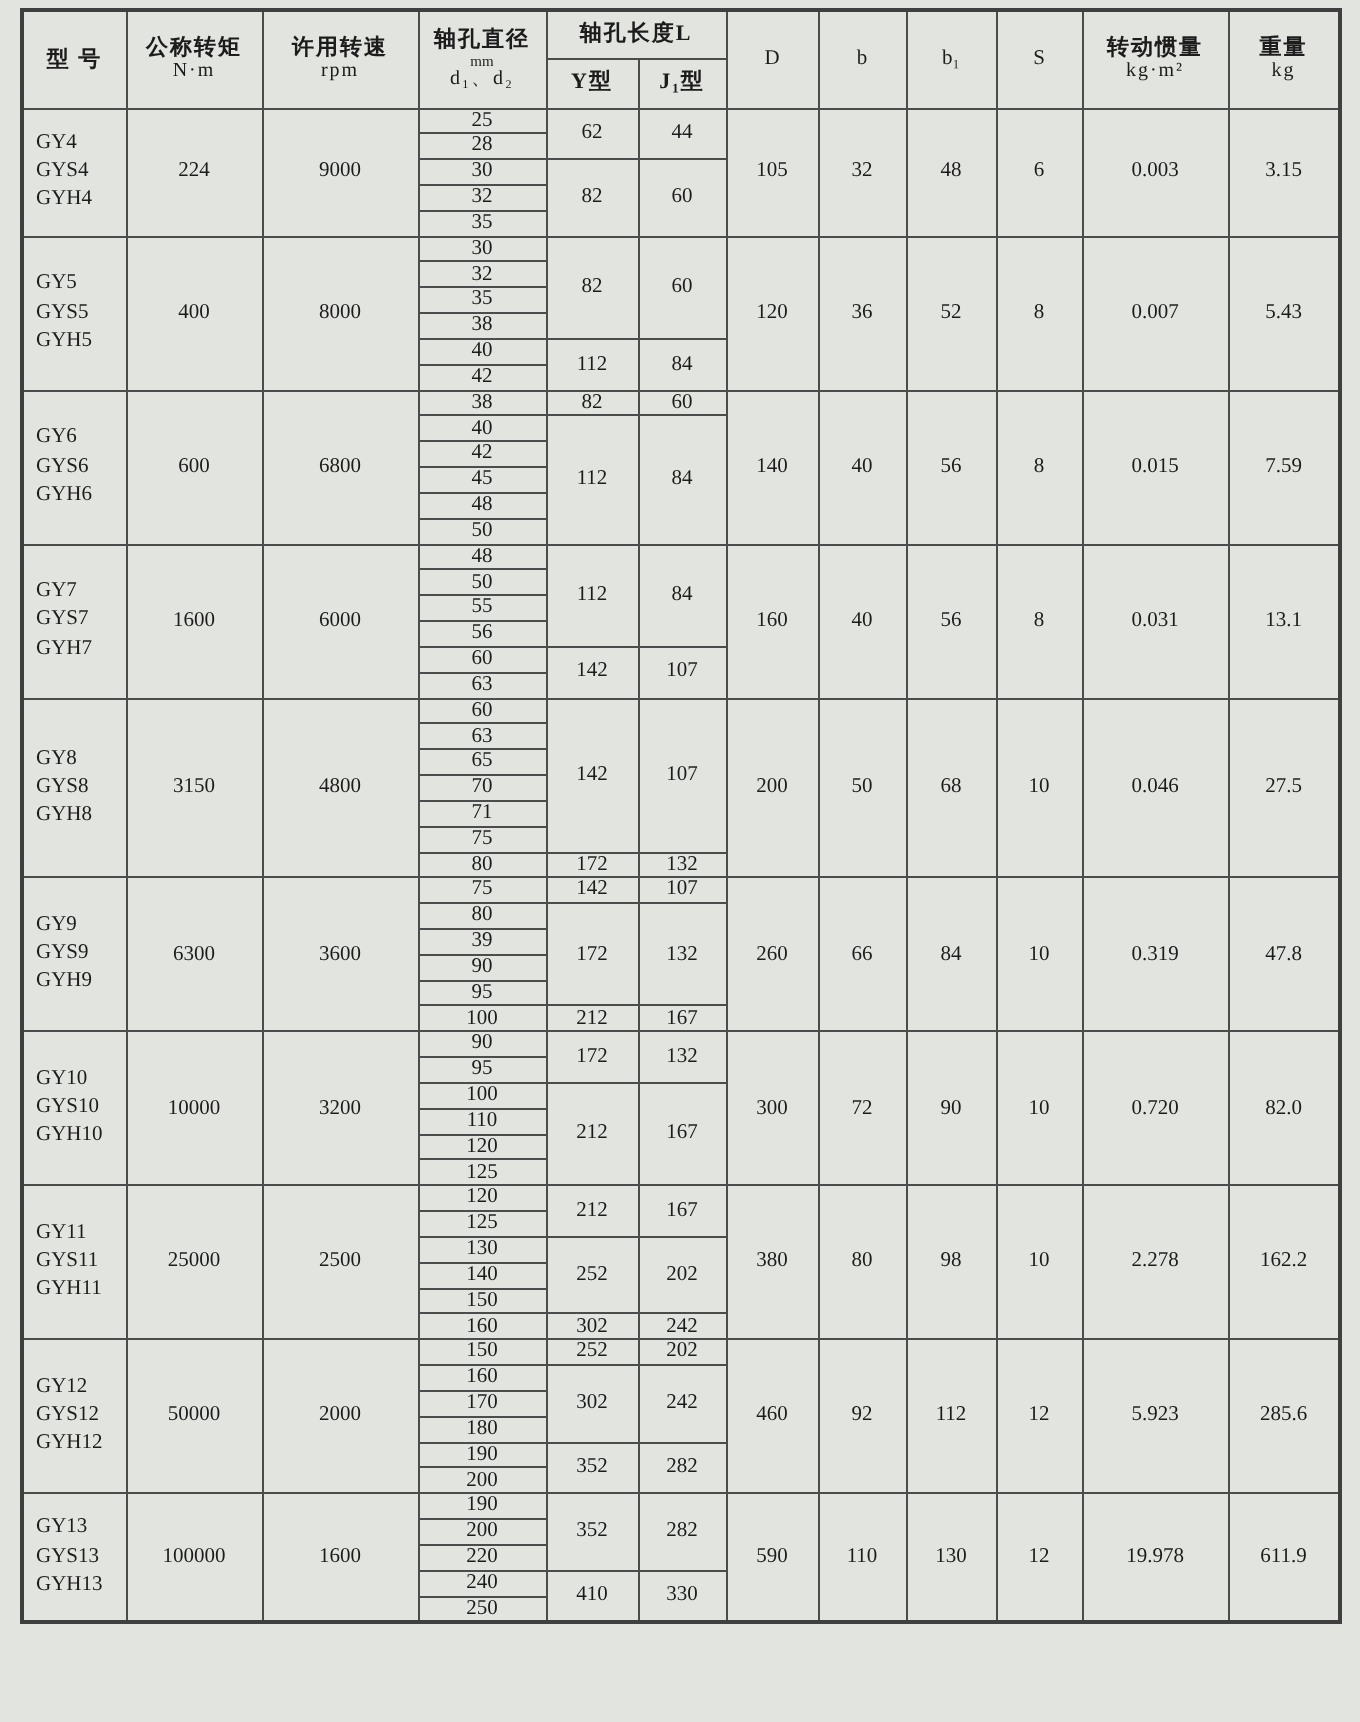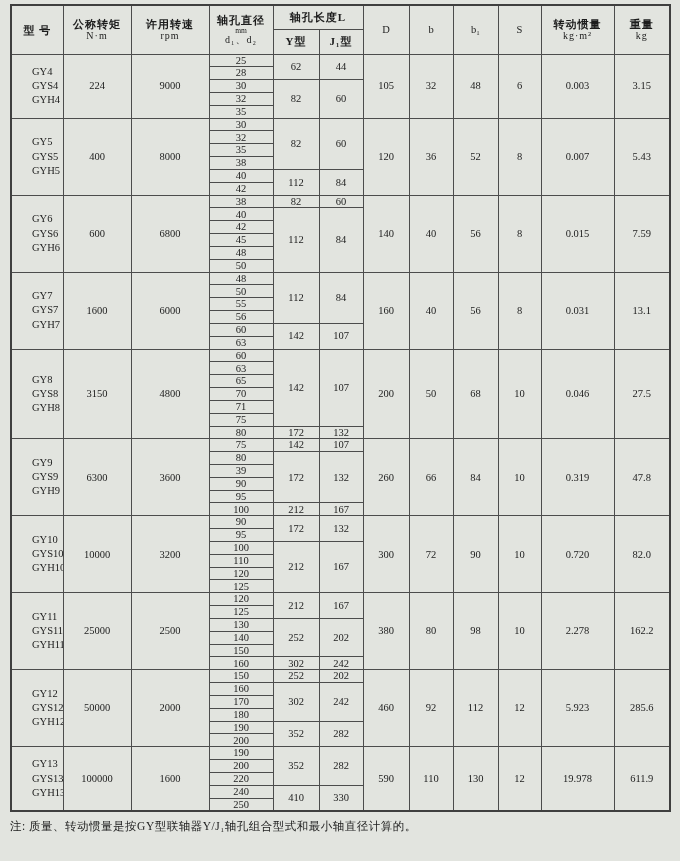--- a/index.html
+++ b/index.html
@@ -38,21 +38,21 @@
     font-weight: normal;
   }
   thead tr.h1 { height: 24px; }
   thead tr.h2 { height: 25px; }
   thead th .cn { font-size: 11px; font-weight: bold; letter-spacing: 1px; }
   thead th .sub { font-size: 10px; letter-spacing: 1px; }
   thead th .tiny { font-size: 7.5px; line-height: 1; text-align: center; }
   tbody tr { height: 12.83px; }
   td.model {
     text-align: left;
-    padding-left: 20px;
+    padding-left: 6px;
     font-size: 10.5px;
     line-height: 1.35;
   }
   .footnote {
     margin: 7px 0 0 10px;
     font-size: 11.5px;
     letter-spacing: 0.5px;
   }
 </style>
 </head>
@@ -469,15 +469,14 @@
           <td>240</td>
           <td rowspan="2">410</td>
           <td rowspan="2">330</td>
         </tr>
         <tr>
           <td>250</td>
         </tr>
       </tbody>
   </table>
 
-  <div class="footnote">注: 质量、转动惯量是按GY型联轴器Y/J₁轴孔组合型式和最小轴直径计算的。</div>
 
 </div>
 
 </body></html>

